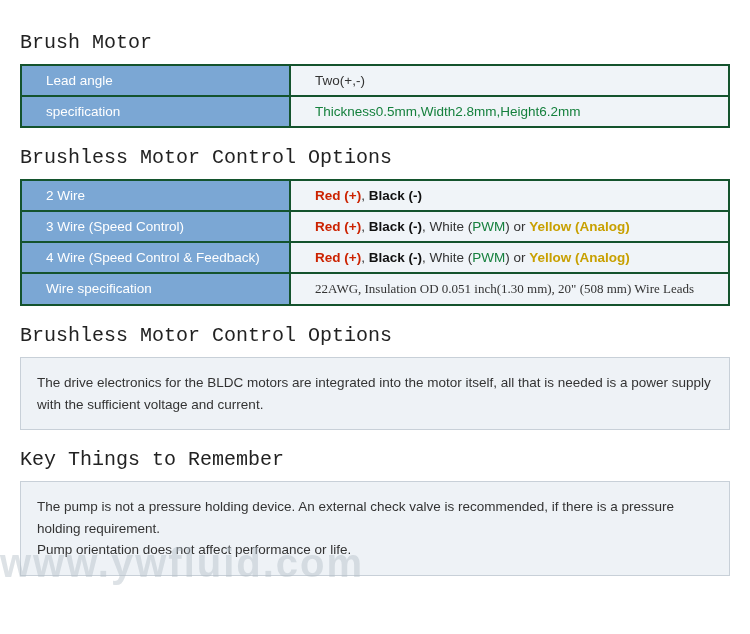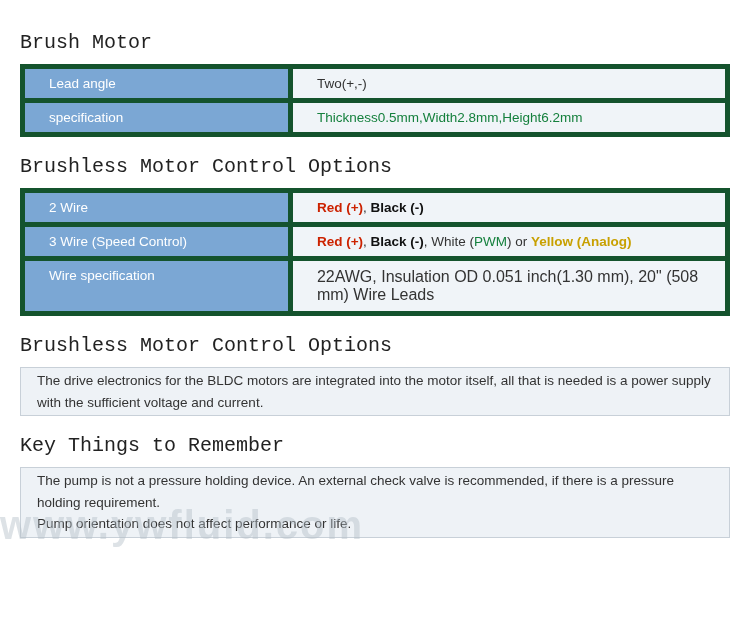--- a/index.html
+++ b/index.html
@@ -45,21 +45,21 @@
 
     
     .spec-table {
       width: 100%;
       border-collapse: collapse;
       margin-bottom: 14px;
     }
 
     .spec-table tr td {
       padding: 7px 24px;
-      border: 5px solid #14532d;
+      border: 2px solid #14532d;
       vertical-align: top;
       font-size: 13.5px;
     }
 
     .spec-table tr td:first-child {
       background-color: #7ba7d4;
       color: #fff;
       width: 38%;
       font-weight: normal;
     }
@@ -72,31 +72,32 @@
     
     .red { color: #cc2200; font-weight: bold; }
     .black { color: #111; font-weight: bold; }
     .yellow { color: #c8a000; font-weight: bold; }
     .blue-text { color: #15803d; }
 
     
     .desc-box {
       background-color: #eef2f6;
       border: 1px solid #c8d0d8;
-      padding: 2px 16px;
+      padding: 14px 16px;
       font-size: 13.5px;
       line-height: 1.6;
       color: #333;
       margin-bottom: 14px;
     }
 
     
     .wire-spec-small {
-      font-size: 16px;
+      font-size: 13px;
       color: #333;
+      font-family: Liberation Serif, serif;
     }
 
     .first-section-title {
       margin-top: 15px;
     }
   </style>
 </head>
 <body>
 
 <div class="page-wrapper">
@@ -134,20 +135,29 @@
       <tr>
         <td>3 Wire (Speed Control)</td>
         <td>
           <span class="red">Red (+)</span>,
           <span class="black">Black (-)</span>,
           White (<span class="blue-text">PWM</span>) or
           <span class="yellow">Yellow (Analog)</span>
         </td>
       </tr>
 
+      <tr>
+        <td>4 Wire (Speed Control &amp; Feedback)</td>
+        <td>
+          <span class="red">Red (+)</span>,
+          <span class="black">Black (-)</span>,
+          White (<span class="blue-text">PWM</span>) or
+          <span class="yellow">Yellow (Analog)</span>
+        </td>
+      </tr>
 
       <tr>
         <td>Wire specification</td>
         <td>
           <span class="wire-spec-small">22AWG, Insulation OD 0.051 inch(1.30 mm), 20" (508 mm) Wire Leads</span>
         </td>
       </tr>
     </tbody>
   </table>
 

